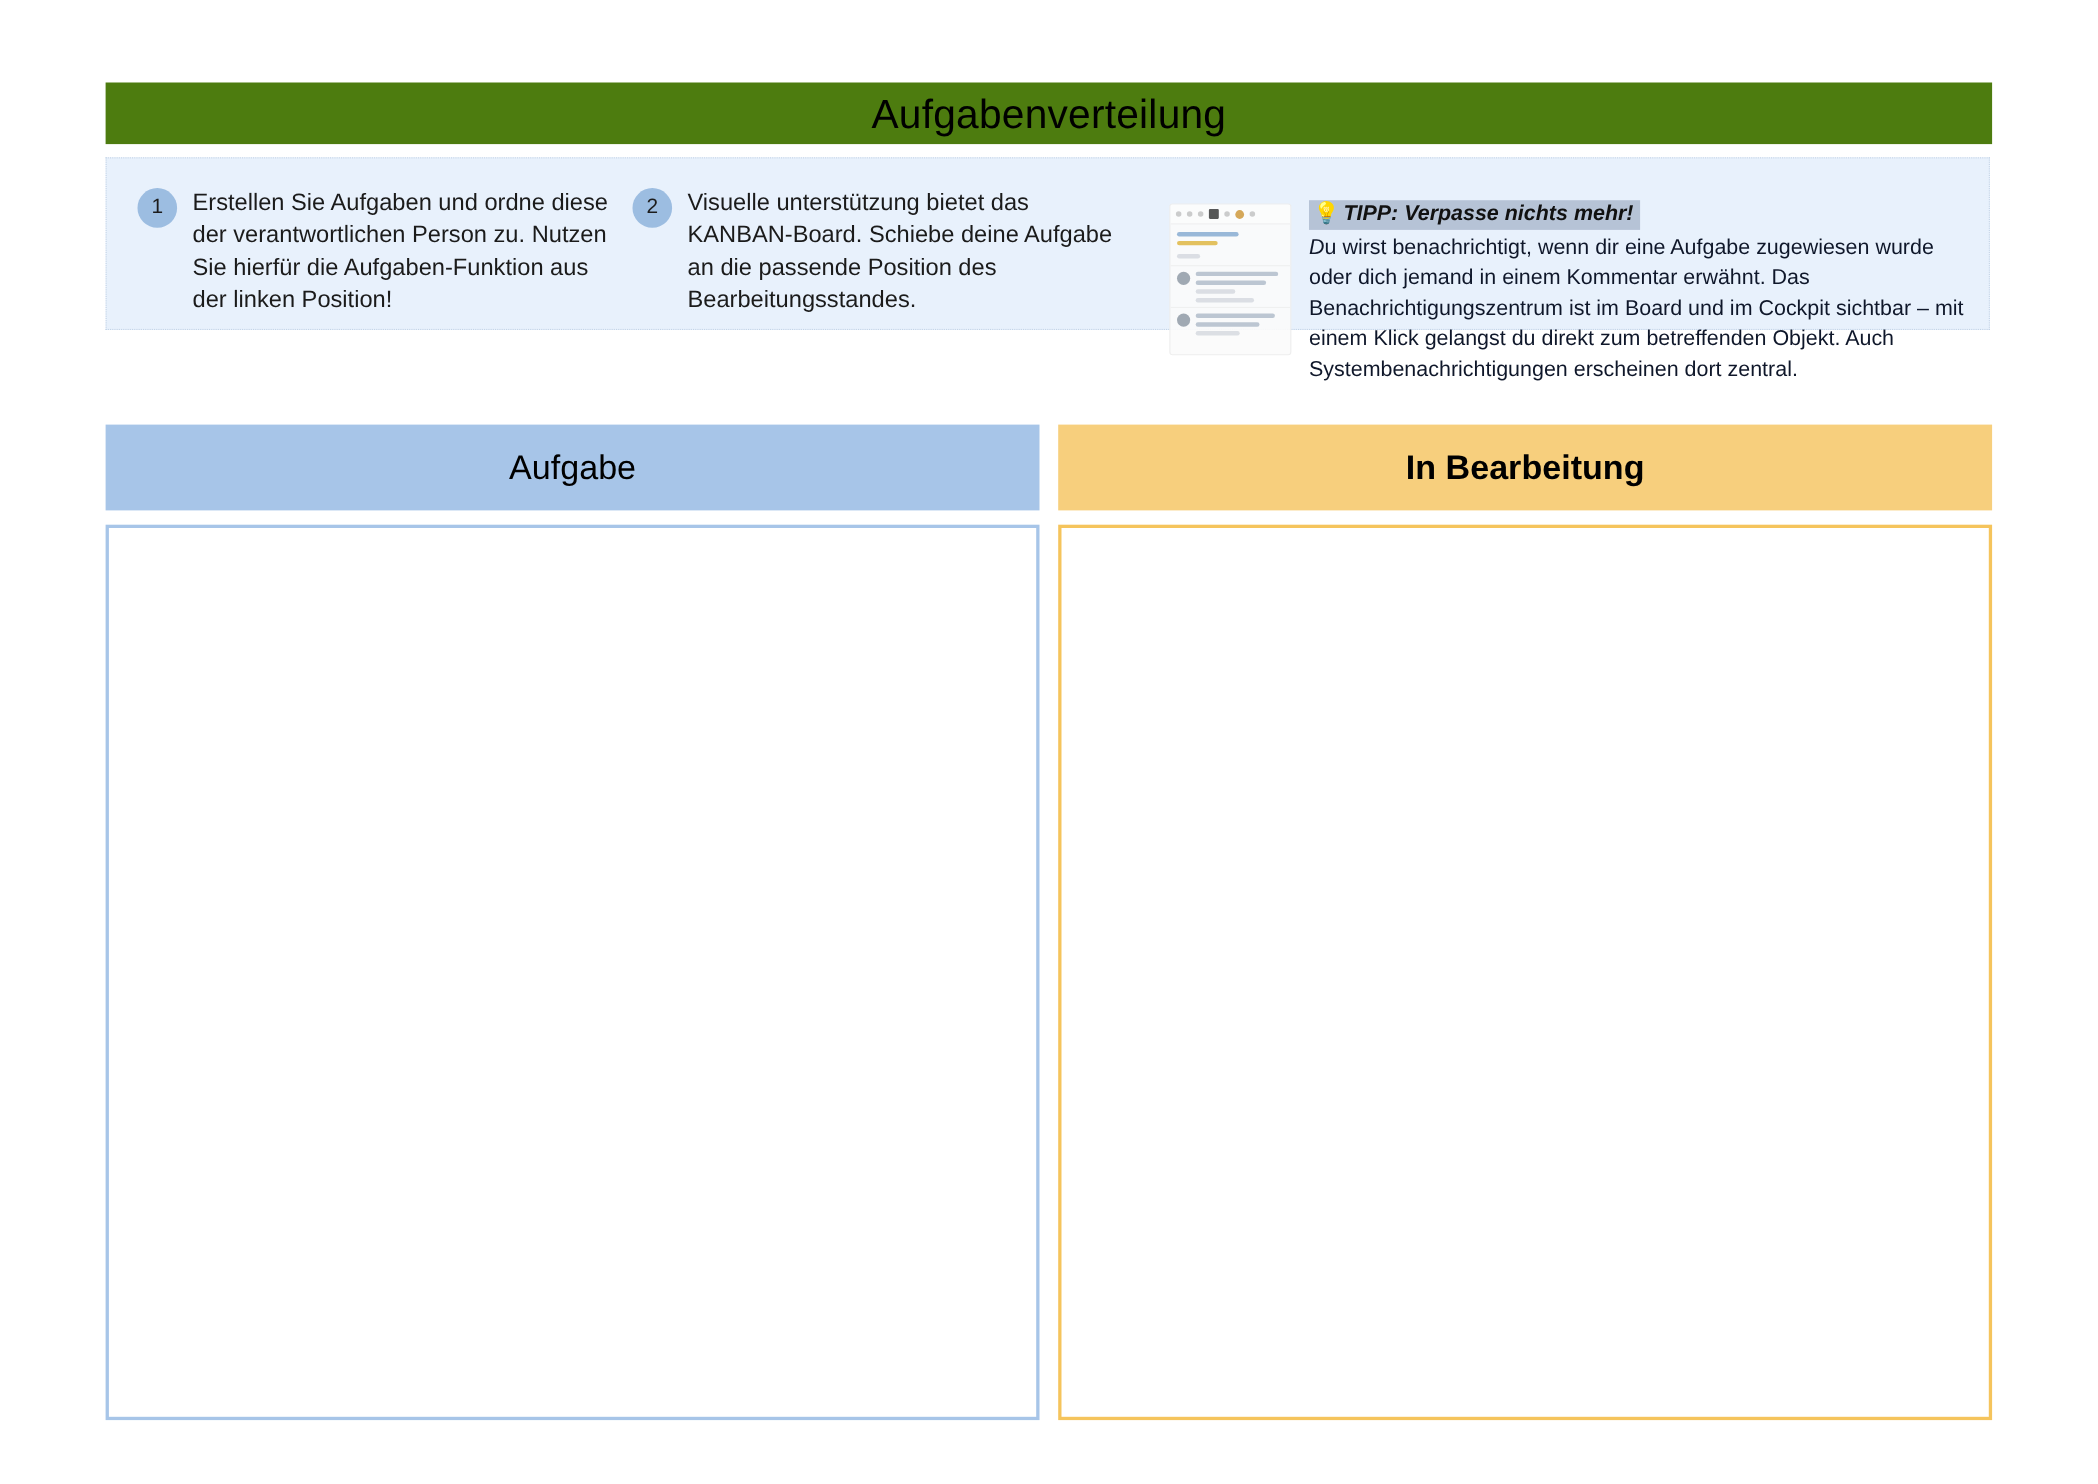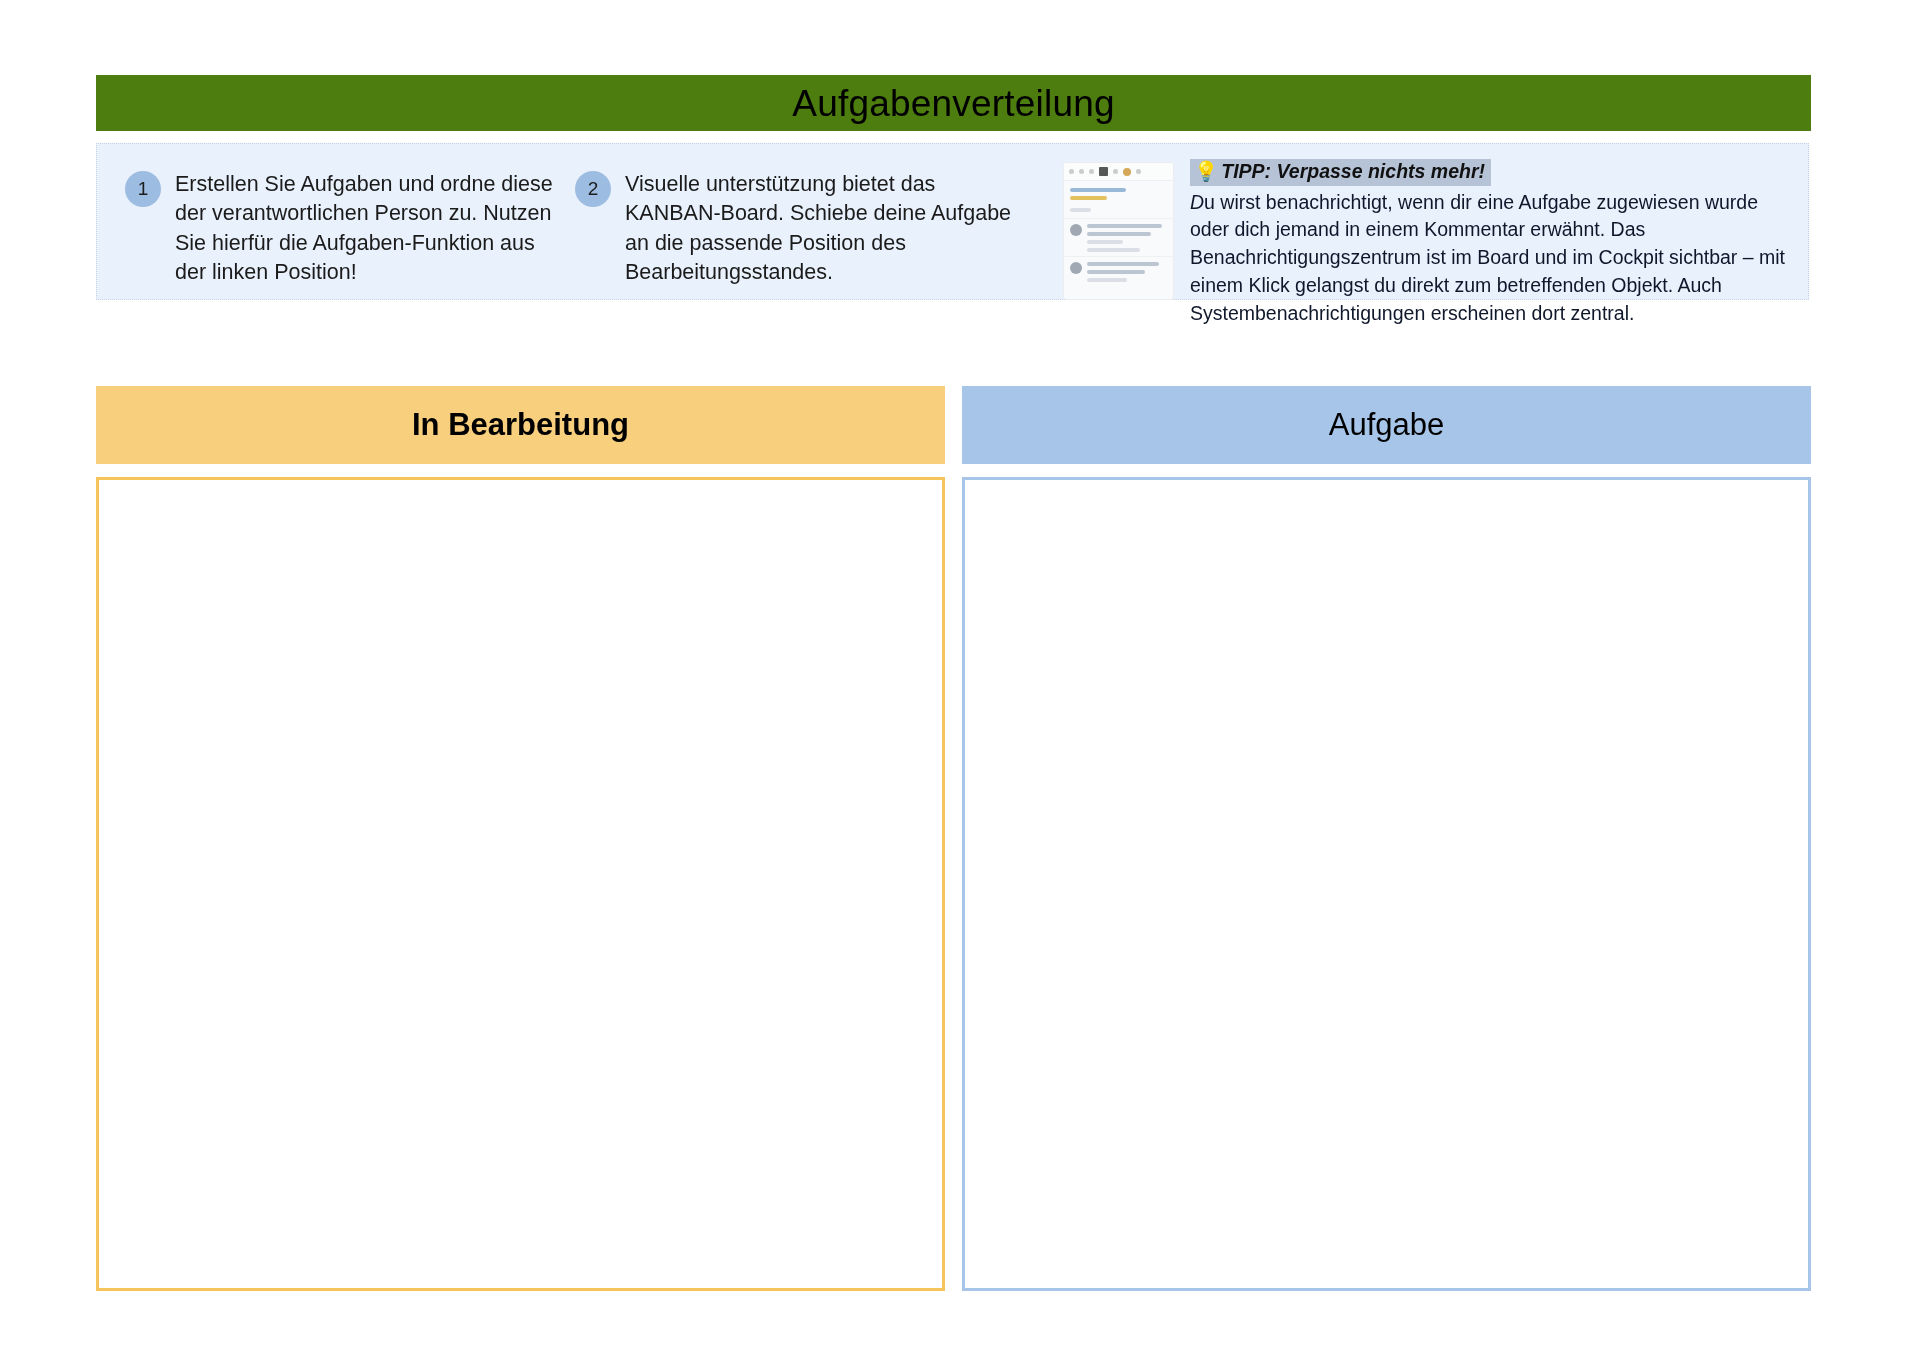--- a/index.html
+++ b/index.html
@@ -74,21 +74,21 @@
     margin-left: 14px;
     font-size: 21.5px;
     line-height: 1.37;
     color: #1b1b1b;
   }
 
   
   .tip-area {
     display: flex;
     align-items: flex-start;
-    padding: 15px 0 0 26px;
+    padding: 38px 0 0 26px;
     flex: 1 1 auto;
   }
   .tip-thumb {
     flex: 0 0 auto;
     width: 111px;
     height: 138px;
     margin-top: 3px;
     background: #fbfbfb;
     border: 1px solid #ededed;
     border-radius: 3px;
@@ -242,28 +242,28 @@
         <span class="bulb">💡</span><span>TIPP: Verpasse nichts mehr!</span>
       </div>
       <div class="tip-body"><span class="lead">D</span><span>u wirst benachrichtigt, wenn dir eine Aufgabe zugewiesen wurde oder dich jemand in einem Kommentar erwähnt. Das Benachrichtigungszentrum ist im Board und im Cockpit sichtbar – mit einem Klick gelangst du direkt zum betreffenden Objekt. Auch Systembenachrichtigungen erscheinen dort zentral.</span></div>
     </div>
 
   </div>
 </div>
 
 <div class="board">
 
+  <div class="column col-todo">
+    <div class="col-head">
+      <span>Aufgabe</span>
+    </div>
+    <div class="col-body"></div>
+  </div>
+
   <div class="column col-doing">
     <div class="col-head">
       <span>In Bearbeitung</span>
     </div>
     <div class="col-body"></div>
   </div>
 
-  <div class="column col-todo">
-    <div class="col-head">
-      <span>Aufgabe</span>
-    </div>
-    <div class="col-body"></div>
-  </div>
-
 
 </div>
 
 </body></html>

